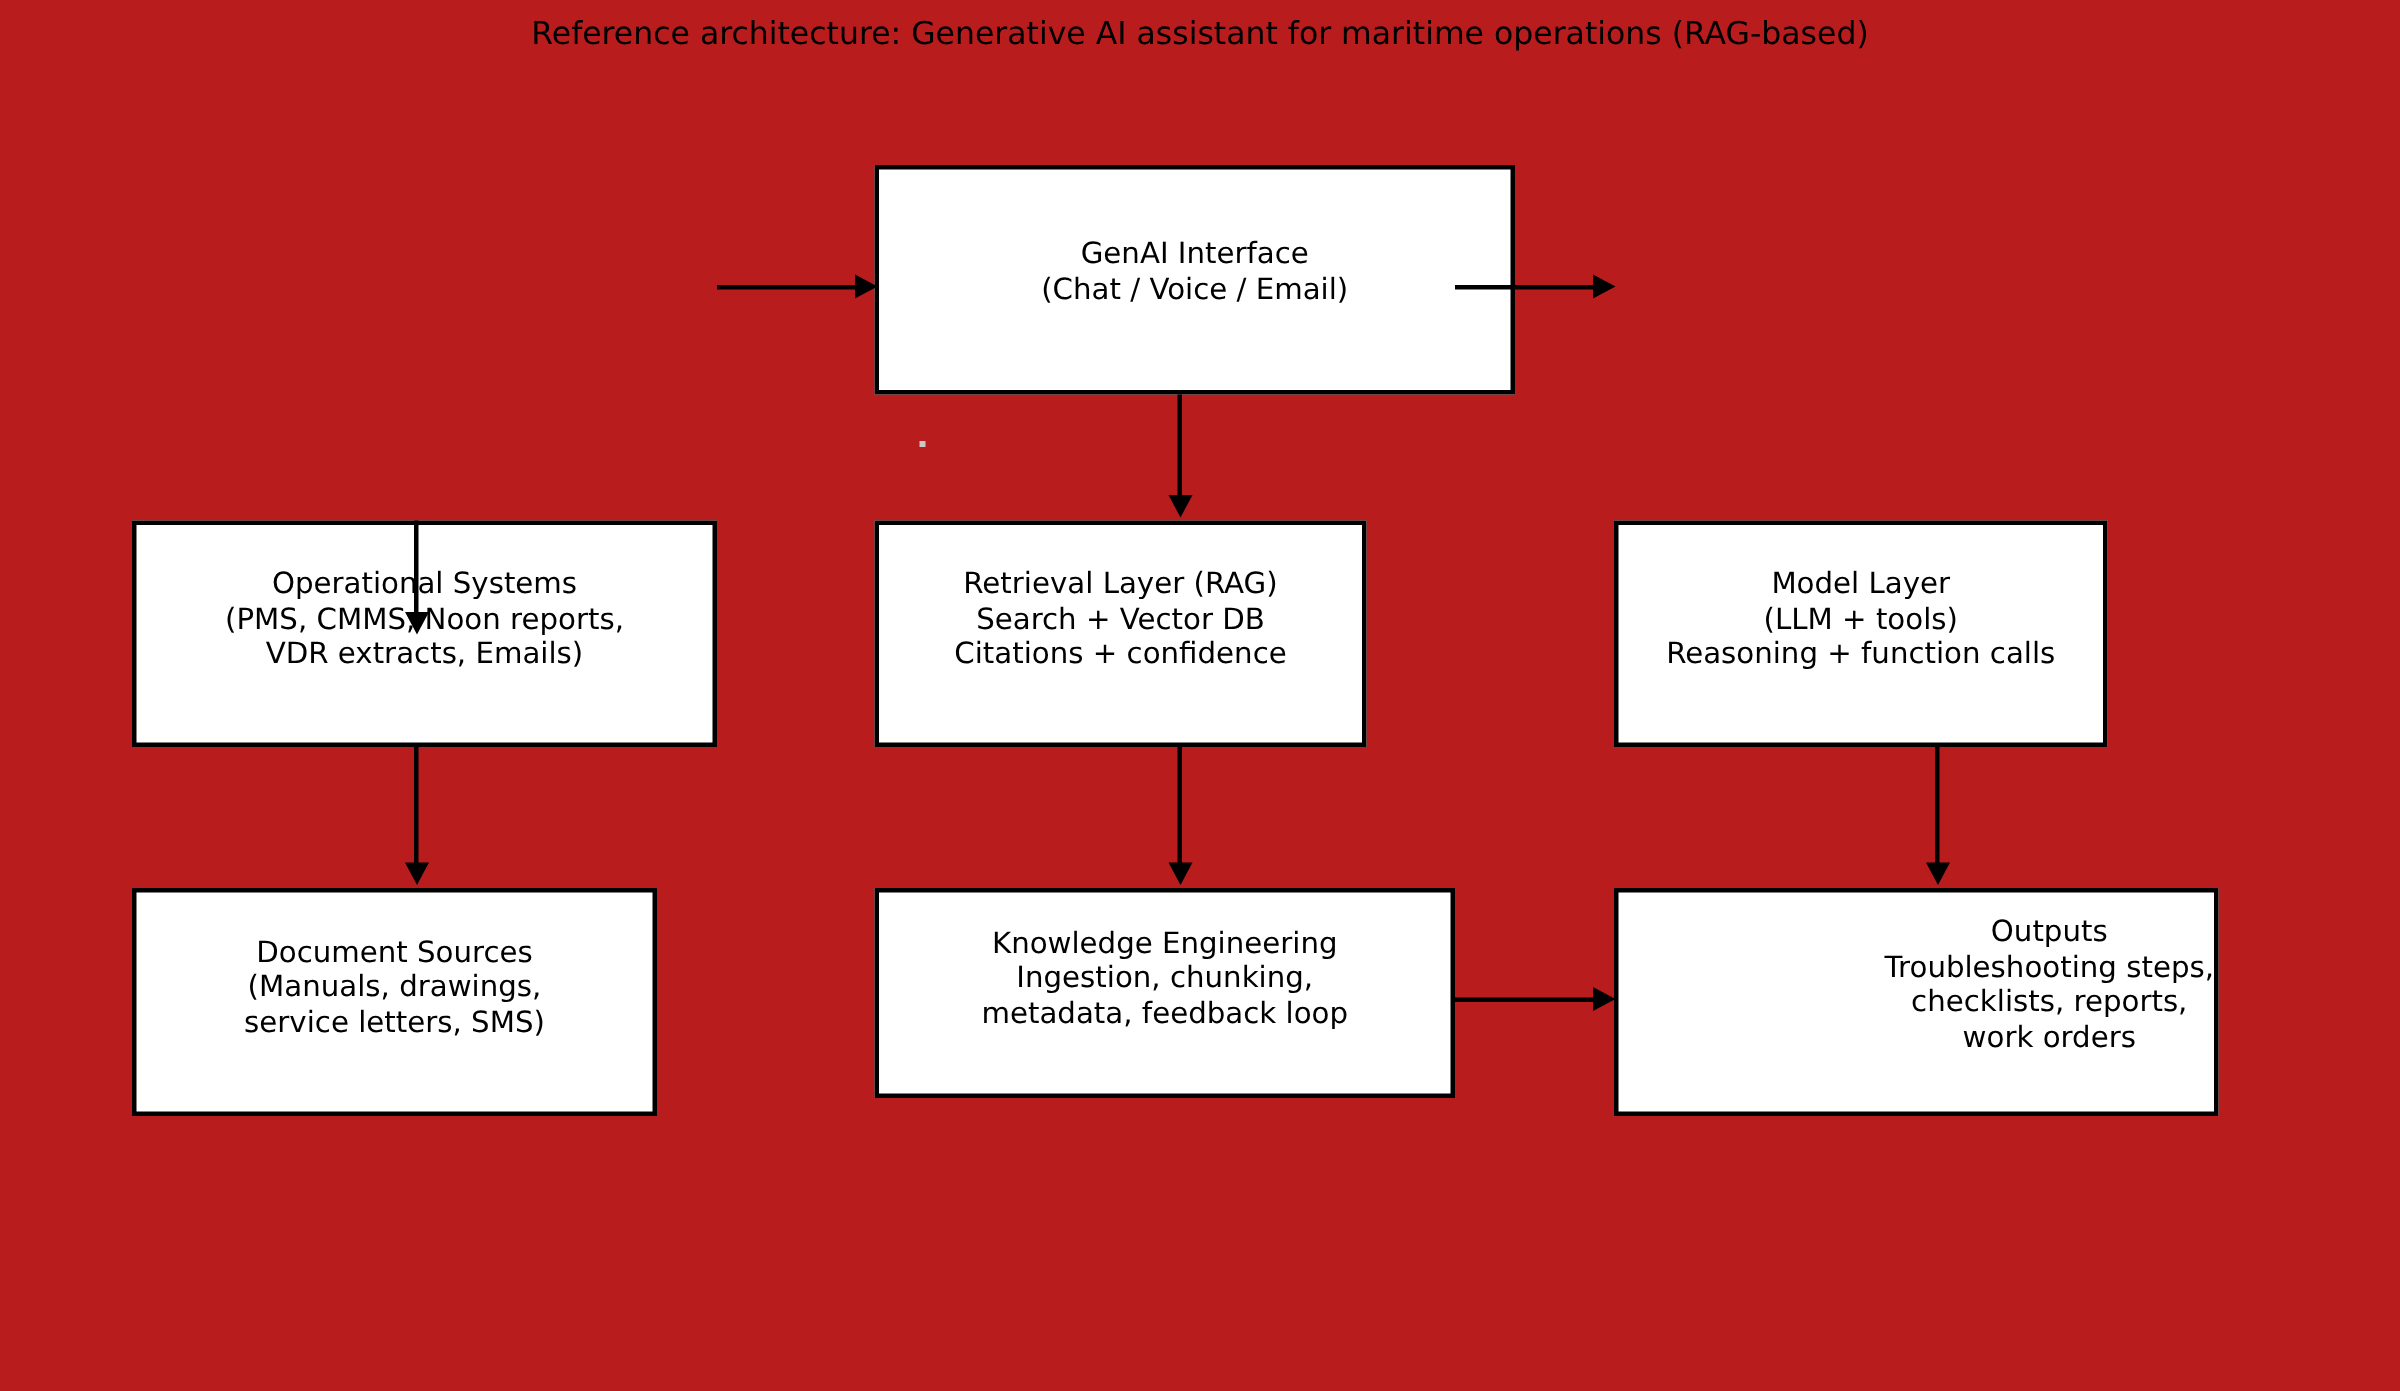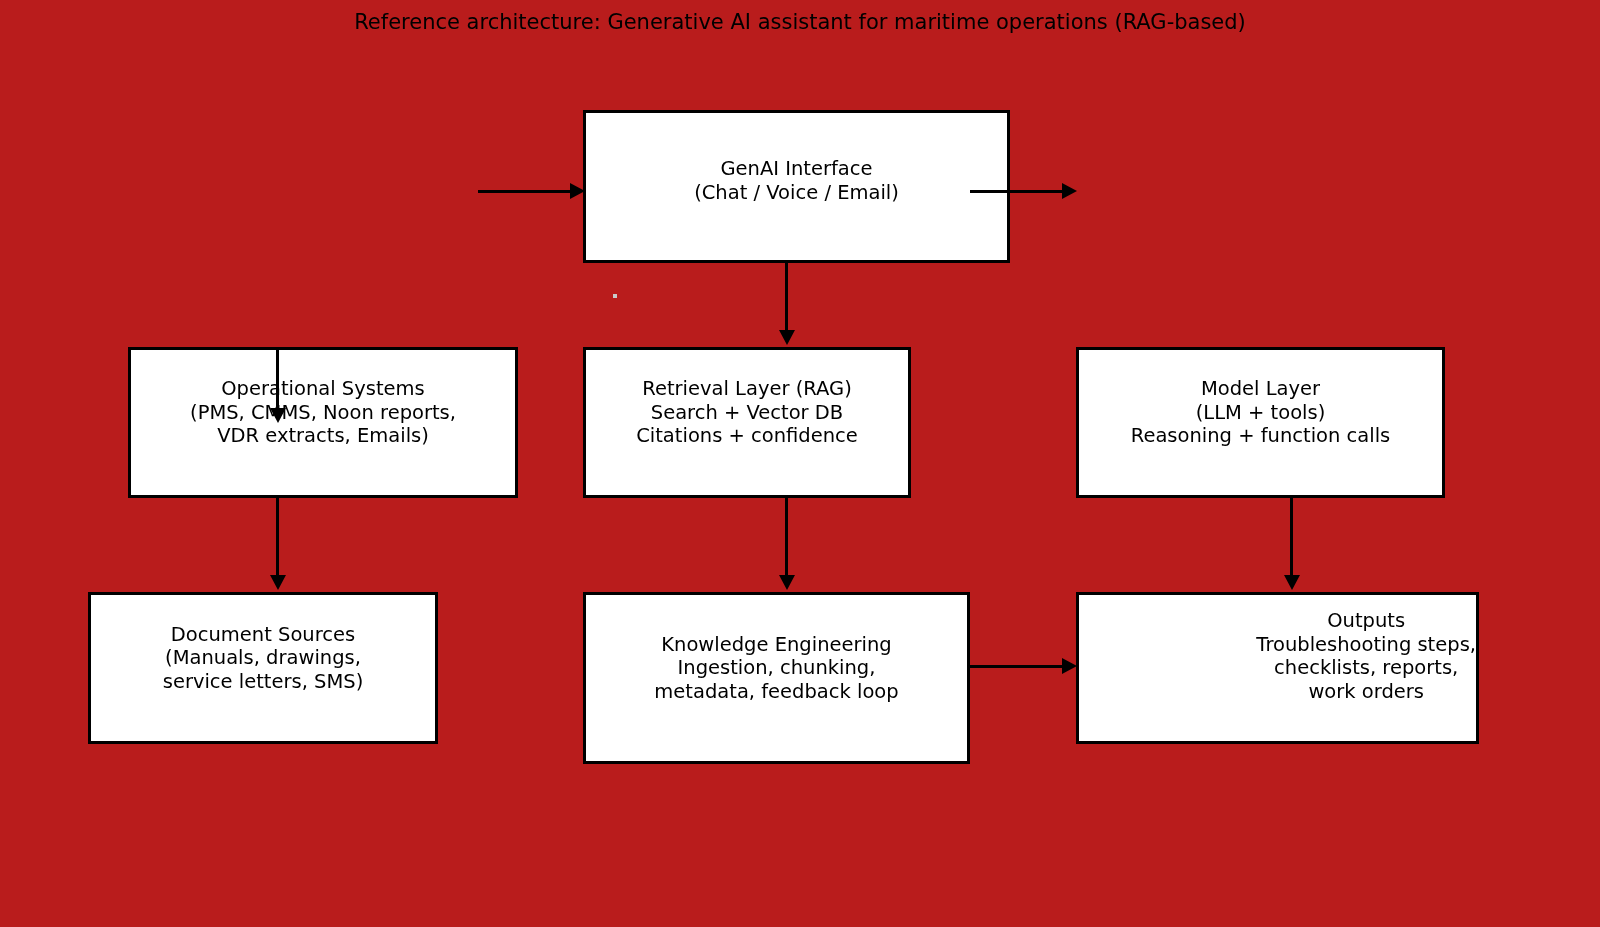--- a/index.html
+++ b/index.html
@@ -97,45 +97,45 @@
 
   <div id="diagram-title">Reference architecture: Generative AI assistant for maritime operations (RAG-based)</div>
 
 
   <div class="node" style="left:583px; top:110px; width:427px; height:153px;">
     <div class="node-label shift-up-1">GenAI Interface
 (Chat / Voice / Email)</div>
   </div>
 
 
-  <div class="node" style="left:88px; top:347px; width:390px; height:151px;margin-left:40px;">
+  <div class="node" style="left:88px; top:347px; width:390px; height:151px;">
     <div class="node-label shift-up-2">Operational Systems
 (PMS, CMMS, Noon reports,
 VDR extracts, Emails)</div>
   </div>
 
   <div class="node" style="left:583px; top:347px; width:328px; height:151px;">
     <div class="node-label shift-up-2">Retrieval Layer (RAG)
 Search + Vector DB
 Citations + confidence</div>
   </div>
 
-  <div class="node" style="left:1076px; top:347px; width:369px; height:151px;">
+  <div class="node" style="left:1076px; top:347px; width:329px; height:151px;">
     <div class="node-label shift-up-2">Model Layer
 (LLM + tools)
 Reasoning + function calls</div>
   </div>
 
   <div class="node" style="left:88px; top:592px; width:350px; height:152px;">
     <div class="node-label shift-up-2">Document Sources
 (Manuals, drawings,
 service letters, SMS)</div>
   </div>
 
-  <div class="node" style="left:583px; top:592px; width:387px; height:172px;">
+  <div class="node" style="left:583px; top:592px; width:387px; height:140px;">
     <div class="node-label shift-up-2">Knowledge Engineering
 Ingestion, chunking,
 metadata, feedback loop</div>
   </div>
 
   <div class="node" style="left:1076px; top:592px; width:403px; height:152px;justify-content:flex-end;">
     <div class="node-label shift-up-3">Outputs
 Troubleshooting steps,
 checklists, reports,
 work orders</div>

